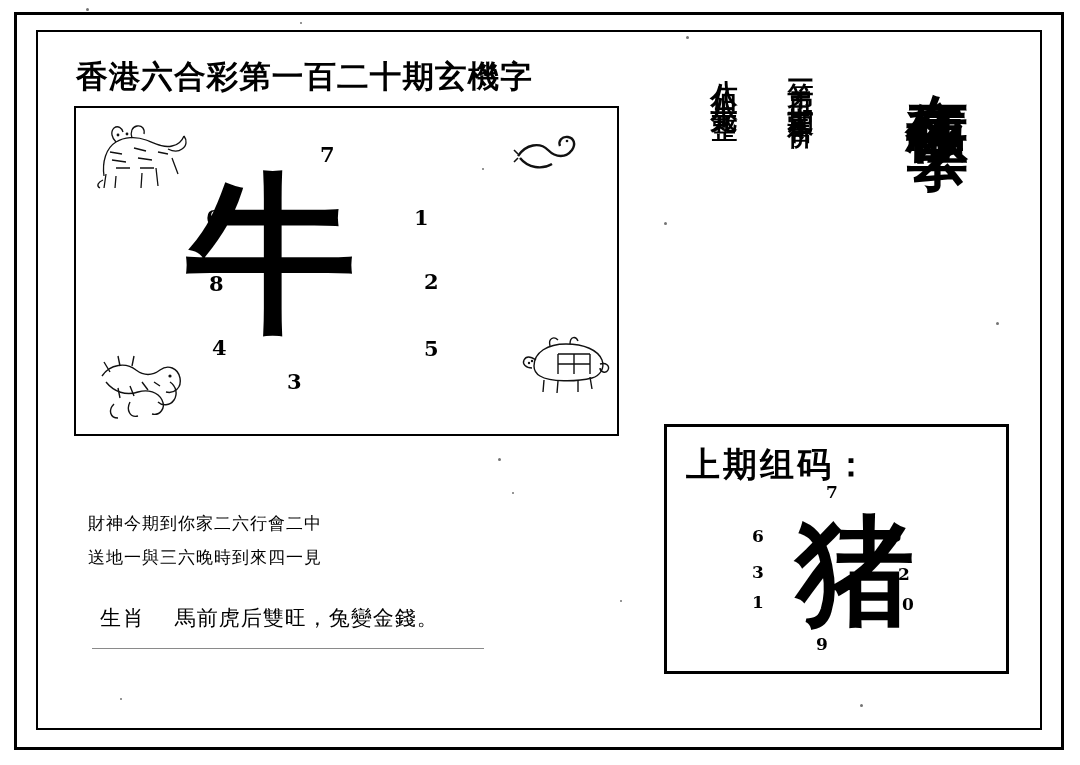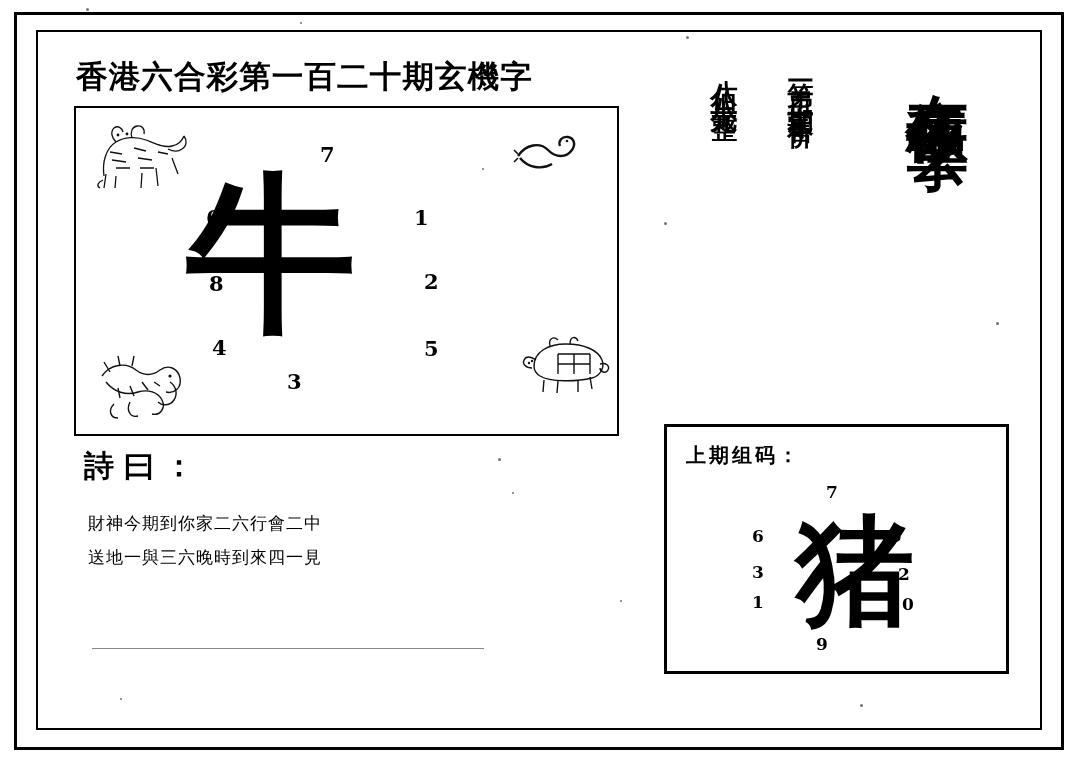--- a/index.html
+++ b/index.html
@@ -187,21 +187,21 @@
     border: 3px solid #000;
     box-sizing: border-box;
     background: #fff;
   }
   .prev-title {
     position: absolute;
     left: 686px;
     top: 442px;
     font-family: "DejaVu Serif", serif;
     font-weight: bold;
-    font-size: 20px;
+    font-size: 34px;
     letter-spacing: 3px;
   }
   .prev-char {
     position: absolute;
     left: 796px;
     top: 512px;
     font-family: "DejaVu Serif", serif;
     font-size: 118px;
     line-height: 118px;
     font-weight: bold;
@@ -301,24 +301,27 @@
   <div class="num n8">8</div>
   <div class="num n2">2</div>
   <div class="num n4">4</div>
   <div class="num n5">5</div>
   <div class="num n3">3</div>
 
   <div class="vcol price-col">八佰八十元整</div>
   <div class="vcol issue-col">第一百二十期零售价</div>
   <div class="brand">布依種玄字</div>
 
-  <div class="poem-title">詩曰：</div>
   <div class="poem-line poem-l1">財神今期到你家二六行會二中</div>
   <div class="poem-line poem-l2">送地一與三六晚時到來四一見</div>
 
+  <div class="zodiac-row">
+    <span class="zodiac-label">生肖</span>
+    <span class="zodiac-text">馬前虎后雙旺，兔變金錢。</span>
+  </div>
   <div class="rule"></div>
 
   <div class="prev-box"></div>
   <div class="prev-title">上期组码：</div>
   <div class="prev-char">猪</div>
 
   <div class="pnum p7">7</div>
   <div class="pnum p6">6</div>
   <div class="pnum p5">5</div>
   <div class="pnum p3">3</div>

